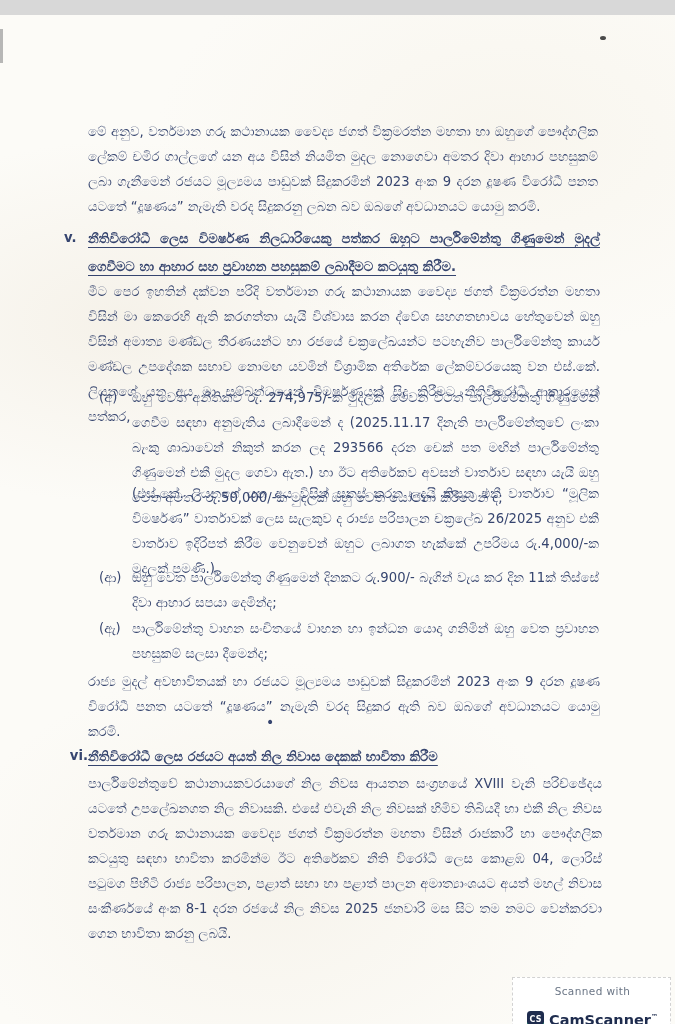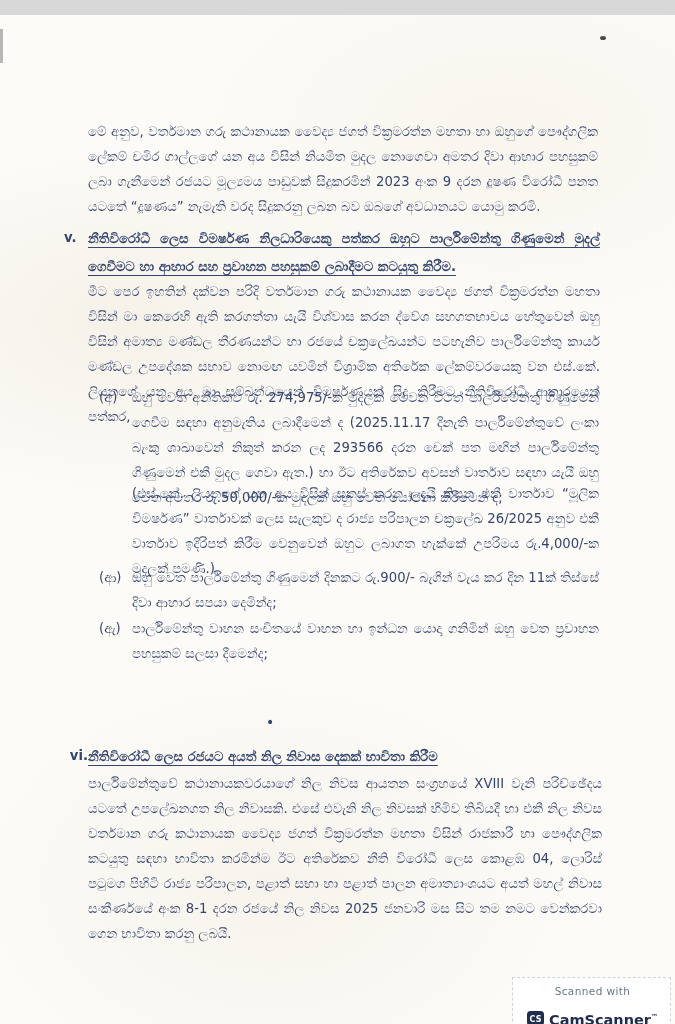--- a/index.html
+++ b/index.html
@@ -81,20 +81,21 @@
   <div class="item-row" style="left:99px;top:550px;width:500px;">
     <div class="item-marker">(ආ)</div>
     <div class="item-text" style="width:467px;">ඔහු වෙත පාර්ලිමේන්තු ගිණුමෙන් දිනකට රු.900/- බැගින් වැය කර දින 11ක් තිස්සේ දිවා ආහාර සපයා දෙමින්ද;</div>
   </div>
 
   <div class="item-row" style="left:99px;top:601px;width:500px;">
     <div class="item-marker">(ඇ)</div>
     <div class="item-text" style="width:467px;">පාර්ලිමේන්තු වාහන සංචිතයේ වාහන හා ඉන්ධන යොදා ගනිමින් ඔහු වෙත ප්‍රවාහන පහසුකම් සලසා දීමෙන්ද;</div>
   </div>
 
+  <div class="blk" style="left:88px;top:654px;width:512px;">රාජ්‍ය මුදල් අවභාවිතයක් හා රජයට මූල්‍යමය පාඩුවක් සිදුකරමින් 2023 අංක 9 දරන දූෂණ විරෝධී පනත යටතේ “දූෂණය” නැමැති වරද සිදුකර ඇති බව ඔබගේ අවධානයට යොමු කරමි.</div>
 
   <div class="sep-dot" style="left:266px;top:700px;">•</div>
 
   <div class="heading-row" style="left:62px;top:728px;width:540px;">
     <div class="numeral" style="width:26px;flex-basis:26px;text-align:right;">vi.</div>
     <div class="heading-text" style="width:514px;text-align:left;">නීතිවිරෝධී ලෙස රජයට අයත් නිල නිවාස දෙකක් භාවිතා කිරීම</div>
   </div>
 
   <div class="blk" style="left:88px;top:756px;width:514px;">පාර්ලිමේන්තුවේ කථානායකවරයාගේ නිල නිවස ආයතන සංග්‍රහයේ XVIII වැනි පරිච්ඡේදය යටතේ උපලේඛනගත නිල නිවාසකි. එසේ එවැනි නිල නිවසක් හිමිව තිබියදී හා එකී නිල නිවස වර්තමාන ගරු කථානායක වෛද්‍ය ජගත් වික්‍රමරත්න මහතා විසින් රාජකාරී හා පෞද්ගලික කටයුතු සඳහා භාවිතා කරමින්ම ඊට අතිරේකව නීති විරෝධී ලෙස කොළඹ 04, ලොරිස් පටුමග පිහිටි රාජ්‍ය පරිපාලන, පළාත් සභා හා පළාත් පාලන අමාත්‍යාංශයට අයත් මහල් නිවාස සංකීර්ණයේ අංක 8-1 දරන රජයේ නිල නිවස 2025 ජනවාරි මස සිට තම නමට වෙන්කරවා ගෙන භාවිතා කරනු ලබයි.</div>
 

